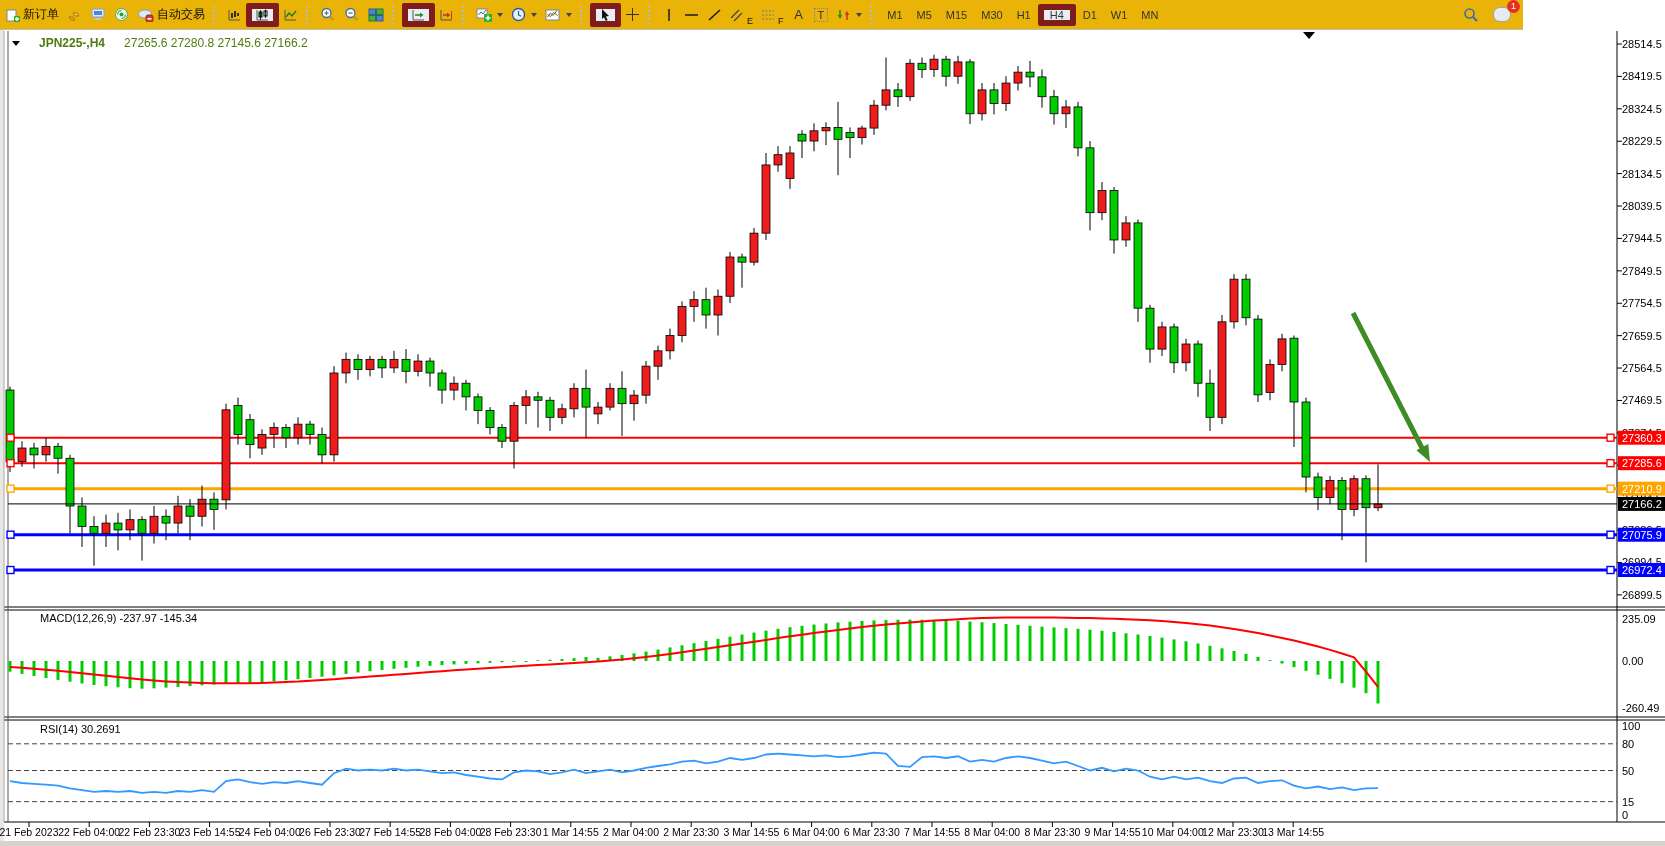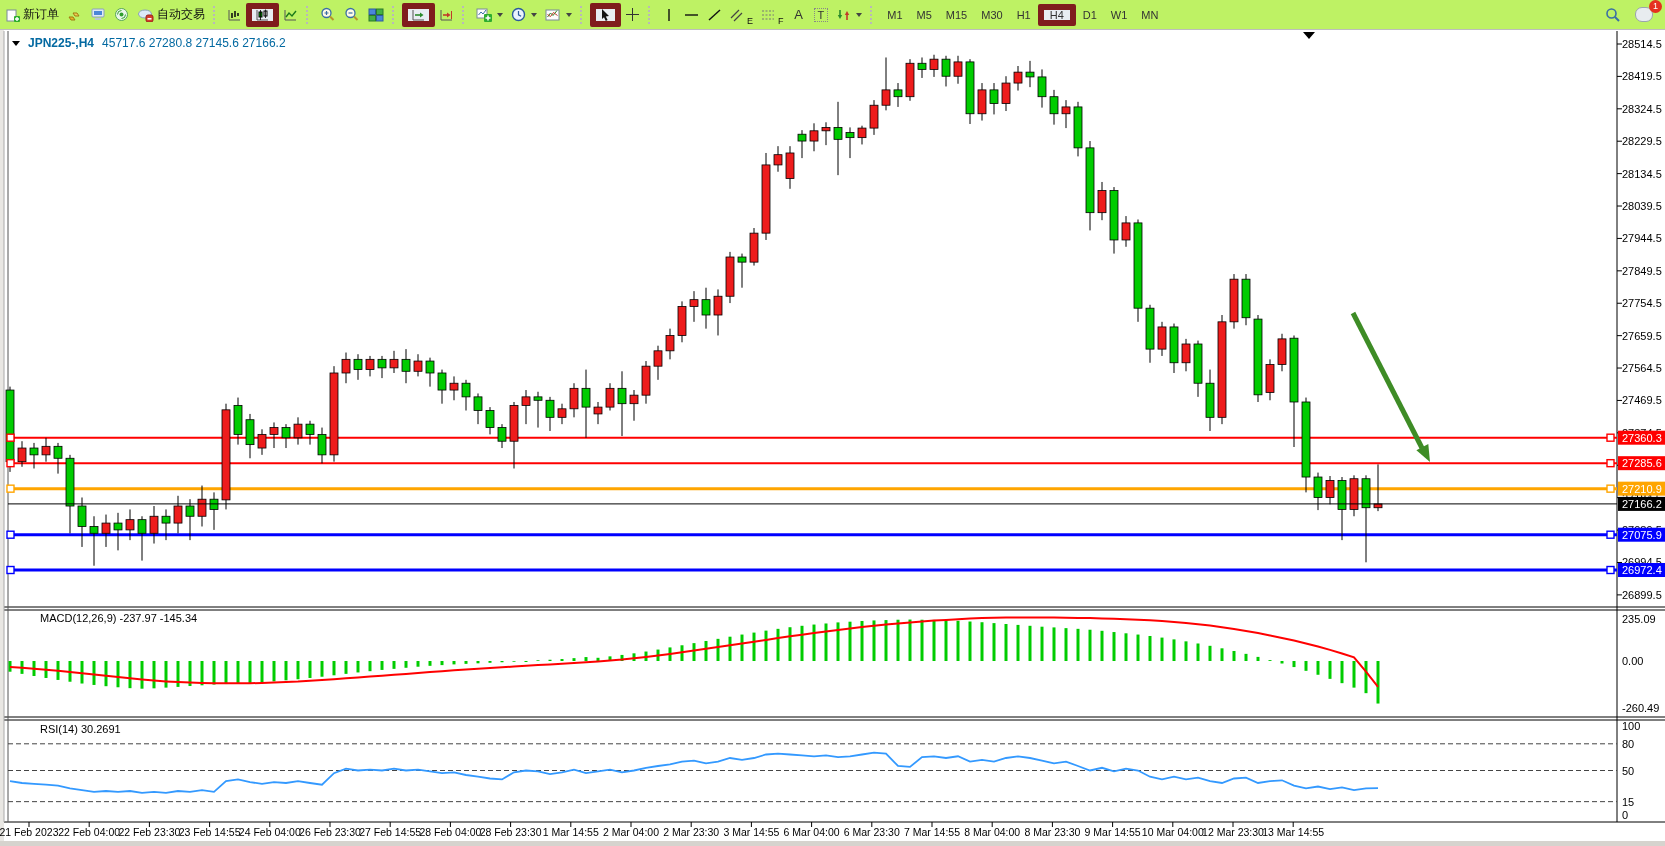--- a/index.html
+++ b/index.html
@@ -1,38 +1,38 @@
 <!DOCTYPE html>
 <html><head>
 <meta charset="utf-8">
 <style>
   html,body{margin:0;padding:0;}
   body{width:1665px;height:846px;overflow:hidden;position:relative;
        font-family:"Liberation Sans",sans-serif;background:#ffffff;}
   
-  .toolbar{position:absolute;top:0;left:0;width:1665px;height:30px;background:#bef264;
+  .toolbar{position:absolute;top:0;left:0;width:1523px;height:30px;background:#eab308;
            border-bottom:1px solid #bdbdbd;display:flex;align-items:center;padding:0 2px;
            box-sizing:border-box;z-index:30;}
   .tbtn{height:24px;min-width:22px;display:flex;align-items:center;justify-content:center;
         border:1px solid transparent;border-radius:2px;padding:0 3px;font-size:12px;color:#111;
         gap:3px;box-sizing:border-box;}
   .tbtn.pressed{background:#e8edf2;border:6px solid #7f1d1d;}
   .grip{width:4px;height:18px;border-left:2px dotted #b9b9b9;margin:0 4px;}
   .caret{width:0;height:0;border-left:3px solid transparent;border-right:3px solid transparent;
          border-top:4px solid #444;margin-left:2px;}
   .tf{height:22px;padding:0 6px;font-size:11px;color:#333;}
   .toolbar-right{margin-left:auto;display:flex;align-items:center;gap:6px;padding-right:6px;}
   .badge{position:absolute;top:-4px;right:-6px;background:#e53020;color:#fff;border-radius:50%;
          width:13px;height:13px;font-size:9px;display:flex;align-items:center;justify-content:center;}
   .bubble{position:relative;width:16px;height:13px;border:1.5px solid #9aa4ad;border-radius:7px;background:#e8ecef;}
   
   .ic{display:inline-block;}
   
-  .chart-title{position:absolute;top:36px;left:12px;font-size:12px;color:#0369a1;z-index:20;
-               display:flex;align-items:center;gap:8px;}
+  .chart-title{position:absolute;top:36px;left:12px;font-size:12px;color:#4d7c0f;z-index:20;
+               display:flex;align-items:center;gap:19px;}
   .tri-down{width:0;height:0;border-left:4px solid transparent;border-right:4px solid transparent;
             border-top:5px solid #000;}
   .panel-label{position:absolute;font-size:11px;color:#000;z-index:20;padding-left:28px;}
   #macd-label{top:612px;left:12px;}
   #rsi-label{top:723px;left:12px;text-align:center;}
   .bottom-strip{position:absolute;left:0;top:841px;width:1665px;height:5px;background:#d6d3ce;}
   .left-strip{position:absolute;left:0;top:30px;width:4px;height:811px;background:#e9e7e3;}
   svg text{font-family:"Liberation Sans",sans-serif;}
 </style>
 </head>
@@ -760,20 +760,20 @@
       <g>
         <line x1="1353" y1="313" x2="1422" y2="448" stroke="#3e8c26" stroke-width="5"></line>
         <path d="M1430 462 L1416.4 450.2 L1428.3 444.1 Z" fill="#3e8c26"></path>
       </g>
     </svg>
 </div>
 
 <div class="chart-title">
   <span class="tri-down"></span>
   <span style="font-weight:bold">JPN225-,H4</span>
-  <span>45717.6 27280.8 27145.6 27166.2</span>
+  <span>27265.6 27280.8 27145.6 27166.2</span>
 </div>
 
 <div id="macd-label" class="panel-label">MACD(12,26,9) -237.97 -145.34</div>
 <div id="rsi-label" class="panel-label">RSI(14) 30.2691</div>
 
 <div class="left-strip"></div>
 <div class="bottom-strip"></div>
 
 </body></html>

